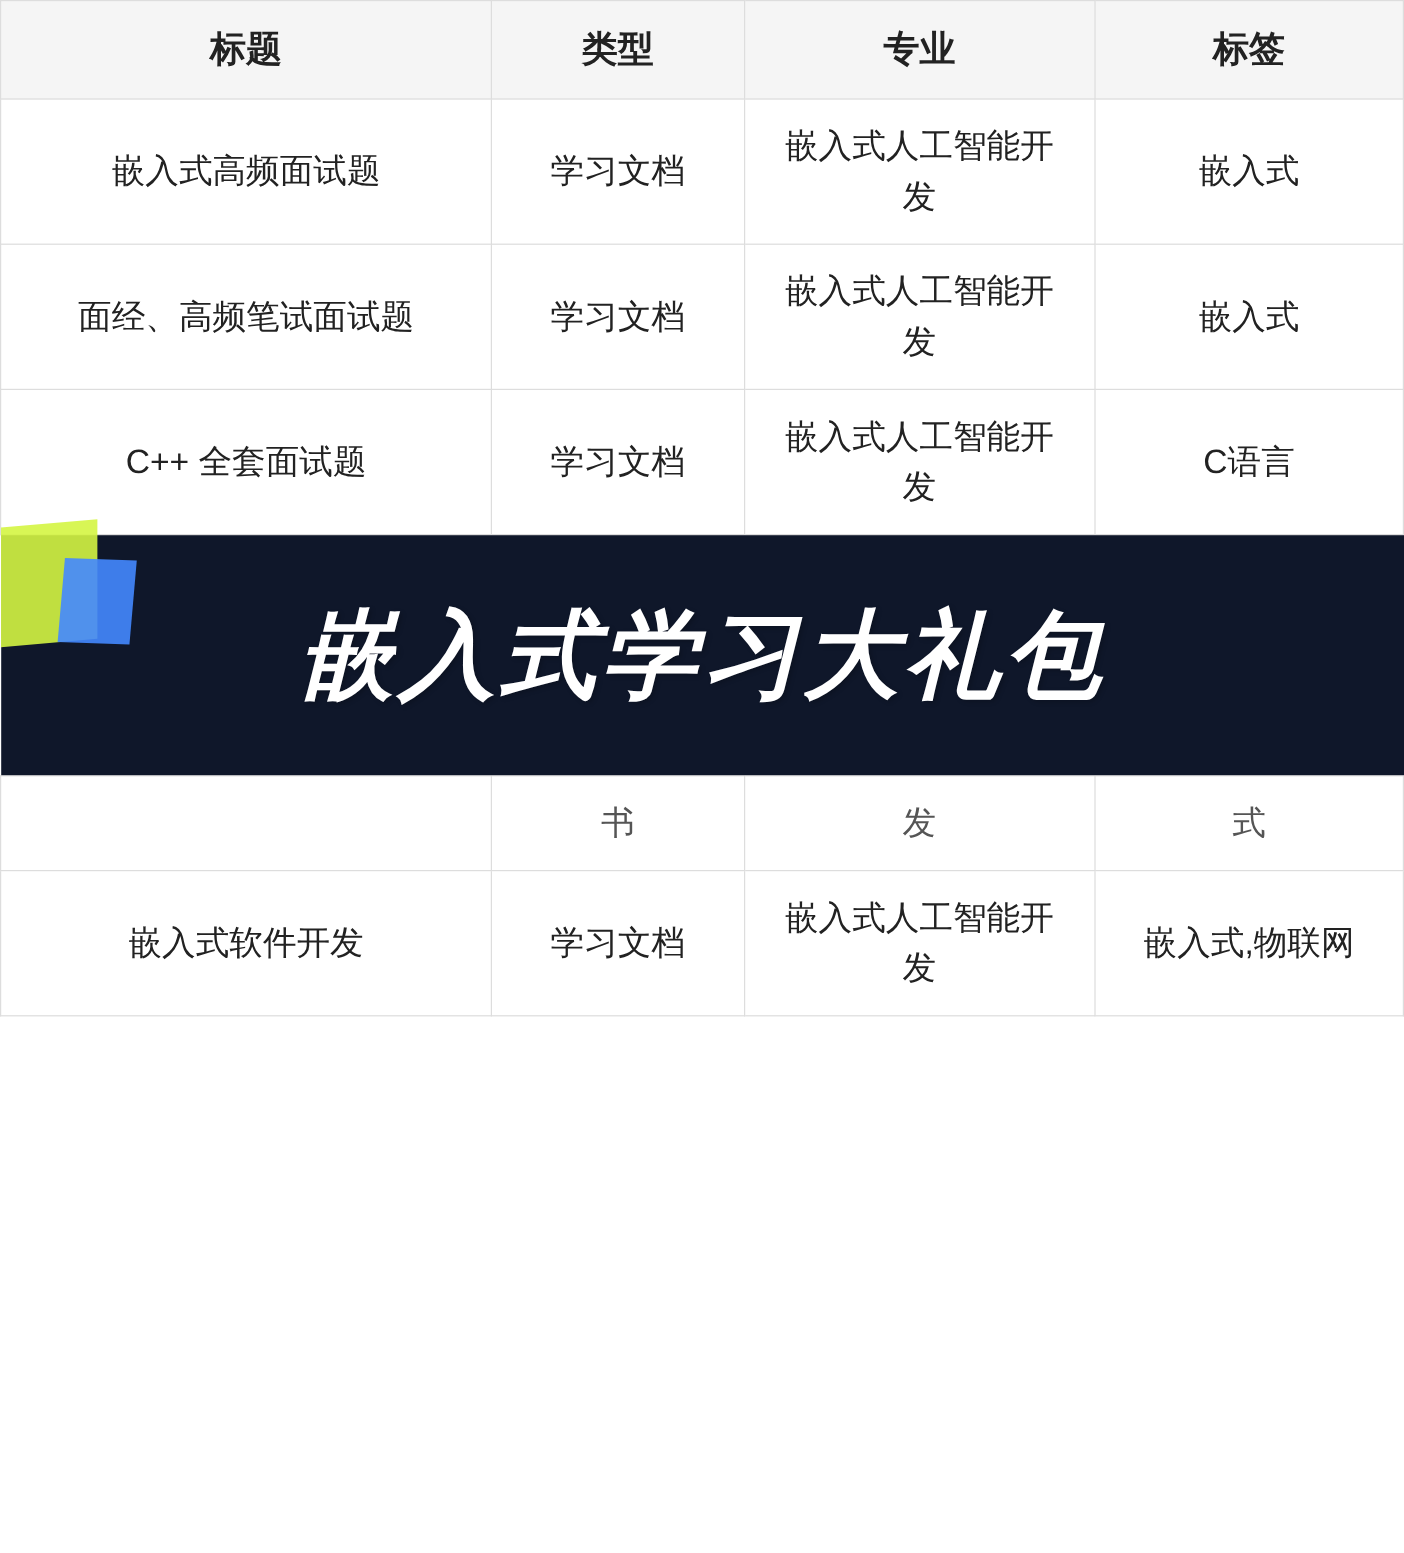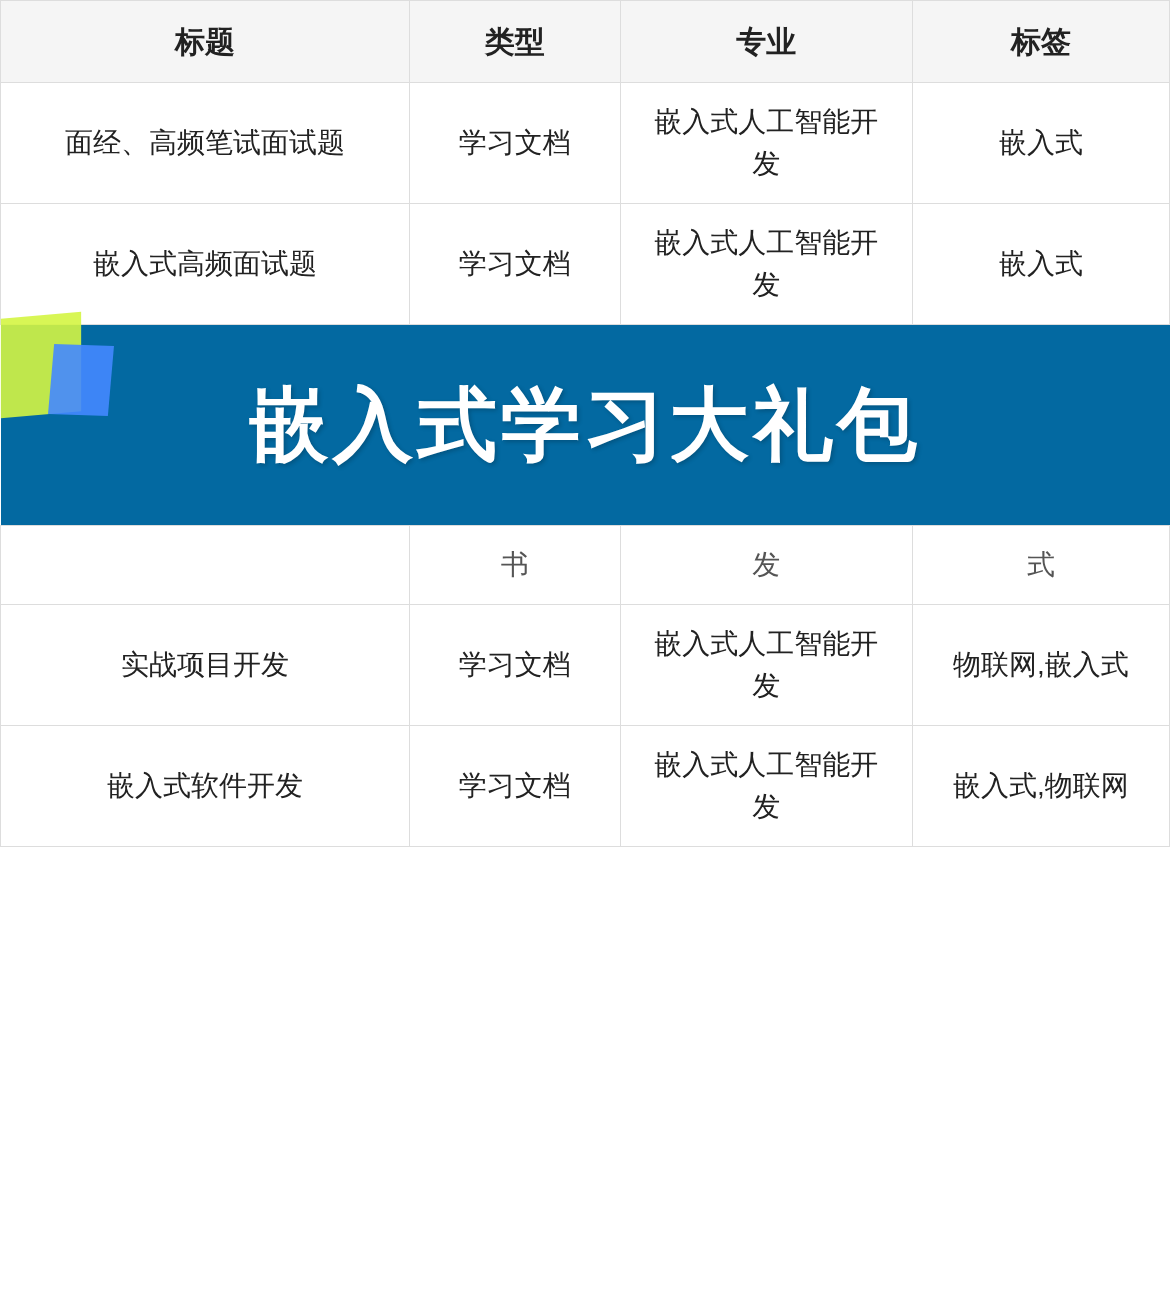--- a/index.html
+++ b/index.html
@@ -58,24 +58,25 @@
       position: relative;
       height: 200px;
     }
 
     .banner-bg {
       position: absolute;
       left: 0;
       right: 0;
       top: 0;
       bottom: 0;
-      background: #0369a1;
+      background: #0f172a;
       display: flex;
       align-items: center;
       justify-content: center;
+      font-style: italic;
     }
 
     .banner-text {
       color: #fff;
       font-size: 80px;
       font-weight: 900;
       letter-spacing: 4px;
       white-space: nowrap;
       text-shadow: 2px 2px 4px rgba(0,0,0,0.2);
     }
@@ -124,55 +125,55 @@
       <tr>
         <th>标题</th>
         <th>类型</th>
         <th>专业</th>
         <th>标签</th>
       </tr>
     </thead>
     <tbody id="table-body">
 
     <tr>
+    <td>嵌入式高频面试题</td>
+    <td>学习文档</td>
+    <td>嵌入式人工智能开发</td>
+    <td>嵌入式</td>
+  </tr>
+        <tr>
     <td>面经、高频笔试面试题</td>
     <td>学习文档</td>
     <td>嵌入式人工智能开发</td>
     <td>嵌入式</td>
   </tr>
         <tr>
-    <td>嵌入式高频面试题</td>
+    <td>C++ 全套面试题</td>
     <td>学习文档</td>
     <td>嵌入式人工智能开发</td>
-    <td>嵌入式</td>
+    <td>C语言</td>
   </tr>
         <tr class="banner-row">
   <td colspan="4">
     <div class="banner-cell">
       <div class="yellow-sticky"></div>
       <div class="blue-sticky"></div>
       <div class="banner-bg">
         <span class="banner-text">嵌入式学习大礼包</span>
       </div>
     </div>
   </td>
 </tr>
         <tr class="partial-row">
   <td></td>
   <td>书</td>
   <td>发</td>
   <td>式</td>
 </tr>
         <tr>
-    <td>实战项目开发</td>
-    <td>学习文档</td>
-    <td>嵌入式人工智能开发</td>
-    <td>物联网,嵌入式</td>
-  </tr>
-        <tr>
     <td>嵌入式软件开发</td>
     <td>学习文档</td>
     <td>嵌入式人工智能开发</td>
     <td>嵌入式,物联网</td>
   </tr>
       </tbody>
   </table>
 </div>
 
 </body></html>

